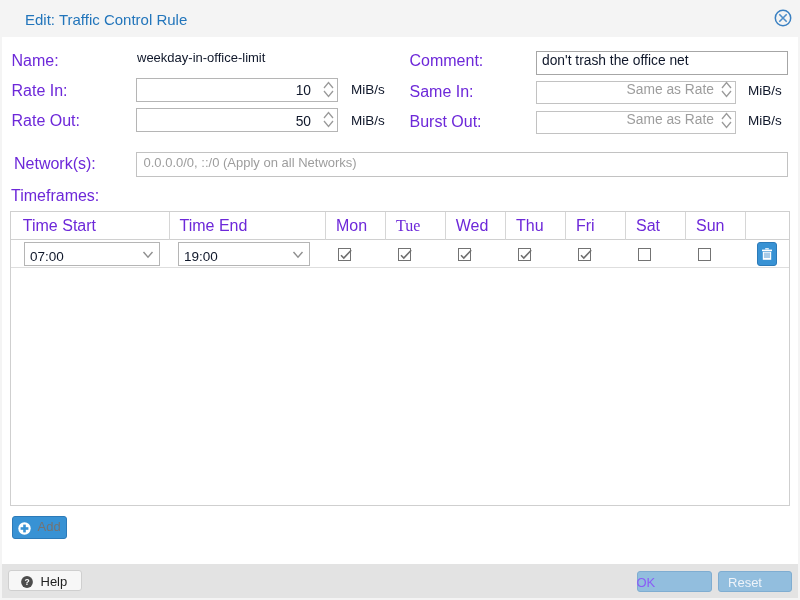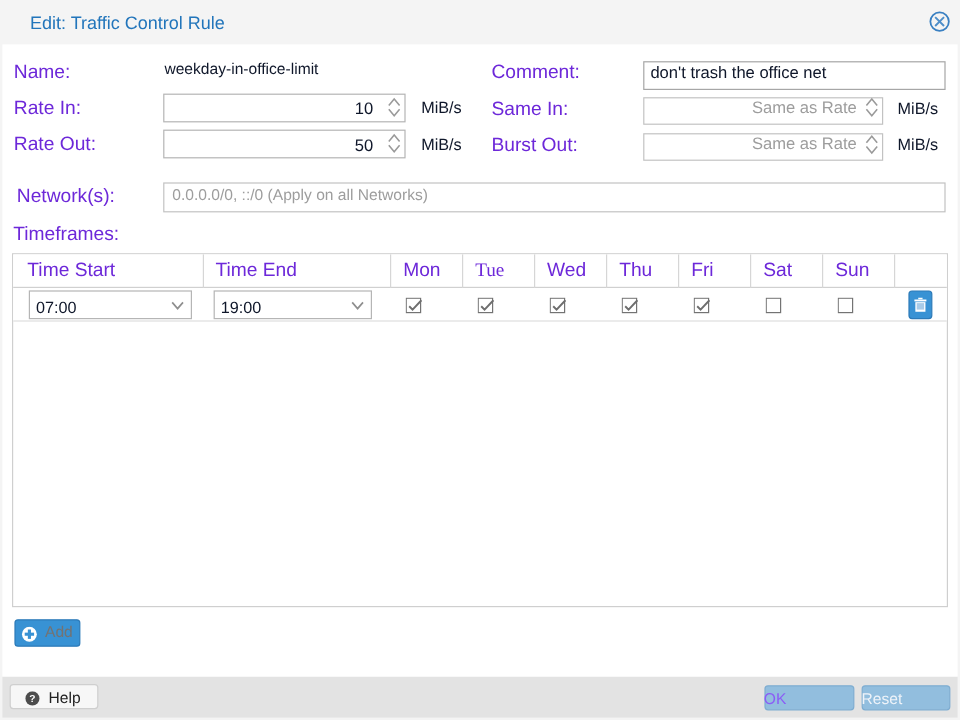--- a/index.html
+++ b/index.html
@@ -155,13 +155,13 @@
   <div class="abs" style="left:7.5px; top:569.5px; width:74px; height:21.5px; background:#f7f7f7; border:1px solid #cfcfcf; border-radius:3px;"></div>
   <svg class="abs" style="left:21px; top:576px;" width="13" height="13" viewBox="0 0 13 13">
     <circle cx="6" cy="6" r="5.9" fill="#4c4c4c"></circle>
     <text x="6" y="9" font-size="8.5" font-family="Liberation Sans" fill="#fff" text-anchor="middle" font-weight="bold">?</text>
   </svg>
   <div class="abs" style="left:40.5px; top:574px; font-size:13px; color:#222;">Help</div>
 
   <div class="abs" style="left:636.5px; top:570.9px; width:75.5px; height:21px; background:#92bede; border:1px solid #7fadd1; border-radius:3px;"></div>
   <div class="abs" style="left:636.5px; top:574.5px; width:75.5px; text-align:left; font-size:13px; color:#8b5cf6;">OK</div>
   <div class="abs" style="left:718px; top:570.9px; width:74px; height:21px; background:#92bede; border:1px solid #7fadd1; border-radius:3px;"></div>
-  <div class="abs" style="left:718px; top:574.5px; width:54px; font-size:13px; color:#eef3f9;">Reset</div>
+  <div class="abs" style="left:718px; top:574.5px; width:54px; text-align:center; font-size:13px; color:#eef3f9;">Reset</div>
 
 </body></html>

